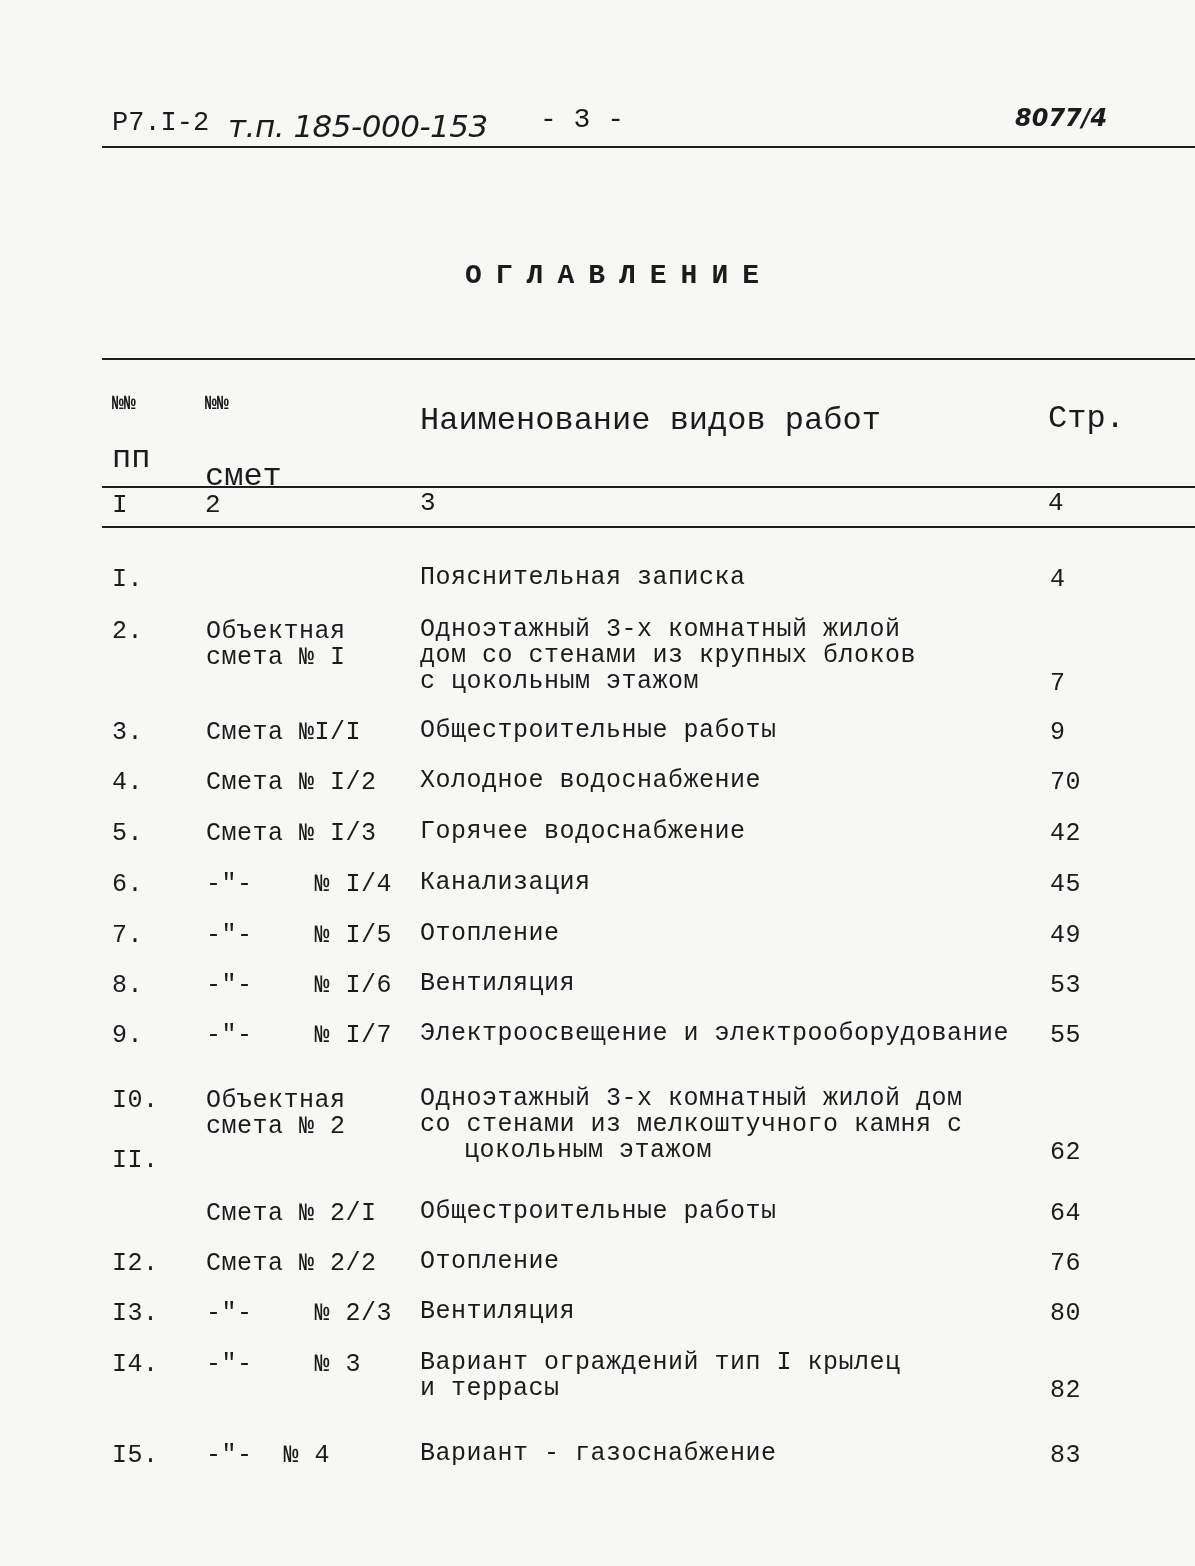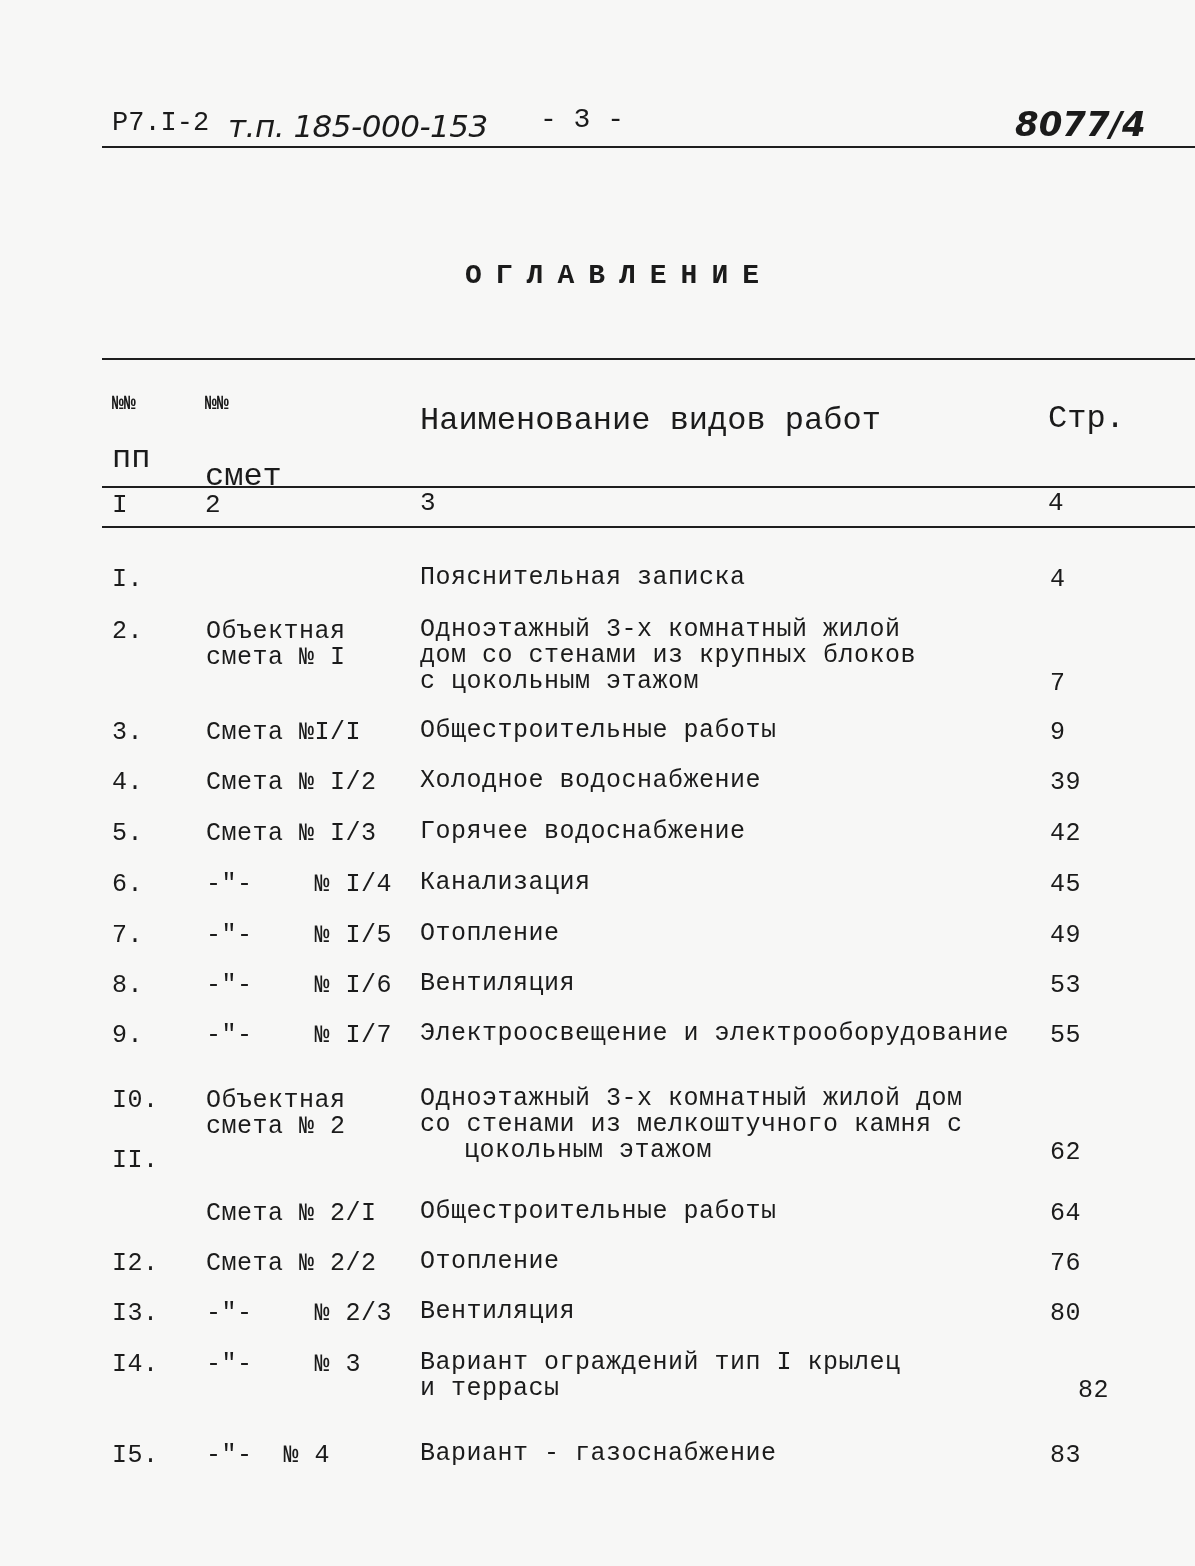--- a/index.html
+++ b/index.html
@@ -5,21 +5,21 @@
   html, body { margin:0; padding:0; }
   body {
     width:1195px; height:1566px; background:#f7f7f6; position:relative; overflow:hidden;
     font-family:"Liberation Mono","DejaVu Sans Mono",monospace; color:#1b1b1b;
   }
   .abs { position:absolute; white-space:nowrap; }
   .tw { font-size:25px; letter-spacing:0.5px; }
   #hdr-code { left:112px; top:108px; font-size:27px; }
   #hdr-tp { left:228px; top:108px; font-size:31px; font-family:"DejaVu Sans",sans-serif; font-style:italic; letter-spacing:-0.5px; }
   #hdr-page { left:540px; top:104px; font-size:28px; }
-  #hdr-inv { left:1015px; top:104px; font-size:34px; font-family:"DejaVu Sans",sans-serif; font-style:italic; font-weight:bold; }
+  #hdr-inv { left:1015px; top:104px; font-size:24px; font-family:"DejaVu Sans",sans-serif; font-style:italic; font-weight:bold; }
   .rule { position:absolute; height:2px; background:#1e1e1e; }
   #title { left:465px; top:260px; font-size:28px; letter-spacing:14px; font-weight:bold; }
   .hcell { font-size:32px; }
   .num { font-size:26px; }
   .ml { line-height:26px; }
 </style>
 </head>
 <body>
 
 <div class="abs" id="hdr-code">P7.I-2</div>
@@ -62,21 +62,21 @@
     <div>
       <div class="abs tw " style="left: 112px; top: 718px;">3.</div>
       <div class="abs tw " style="left: 206px; top: 718px; white-space: pre;">Смета №I/I</div>
       <div class="abs tw ml" style="left: 420px; top: 718px;">Общестроительные работы</div>
       <div class="abs tw " style="left: 1050px; top: 718px;">9</div>
     </div>
     <div>
       <div class="abs tw " style="left: 112px; top: 768px;">4.</div>
       <div class="abs tw " style="left: 206px; top: 768px; white-space: pre;">Смета № I/2</div>
       <div class="abs tw ml" style="left: 420px; top: 768px;">Холодное водоснабжение</div>
-      <div class="abs tw " style="left: 1050px; top: 768px;">39</div>
+      <div class="abs tw " style="left: 1050px; top: 768px;">70</div>
     </div>
     <div>
       <div class="abs tw " style="left: 112px; top: 819px;">5.</div>
       <div class="abs tw " style="left: 206px; top: 819px; white-space: pre;">Смета № I/3</div>
       <div class="abs tw ml" style="left: 420px; top: 819px;">Горячее водоснабжение</div>
       <div class="abs tw " style="left: 1050px; top: 819px;">42</div>
     </div>
     <div>
       <div class="abs tw " style="left: 112px; top: 870px;">6.</div>
       <div class="abs tw " style="left: 206px; top: 870px; white-space: pre;">-"-    № I/4</div>
@@ -126,21 +126,21 @@
       <div class="abs tw " style="left: 112px; top: 1299px;">I3.</div>
       <div class="abs tw " style="left: 206px; top: 1299px; white-space: pre;">-"-    № 2/3</div>
       <div class="abs tw ml" style="left: 420px; top: 1299px;">Вентиляция</div>
       <div class="abs tw " style="left: 1050px; top: 1299px;">80</div>
     </div>
     <div>
       <div class="abs tw " style="left: 112px; top: 1350px;">I4.</div>
       <div class="abs tw " style="left: 206px; top: 1350px; white-space: pre;">-"-    № 3</div>
       <div class="abs tw ml" style="left: 420px; top: 1350px;">Вариант ограждений тип I крылец</div>
       <div class="abs tw ml" style="left: 420px; top: 1376px;">и террасы</div>
-      <div class="abs tw " style="left: 1050px; top: 1376px; margin-left: 28px;">82</div>
+      <div class="abs tw " style="left: 1050px; top: 1376px;">82</div>
     </div>
     <div>
       <div class="abs tw " style="left: 112px; top: 1441px;">I5.</div>
       <div class="abs tw " style="left: 206px; top: 1441px; white-space: pre;">-"-  № 4</div>
       <div class="abs tw ml" style="left: 420px; top: 1441px;">Вариант - газоснабжение</div>
       <div class="abs tw " style="left: 1050px; top: 1441px;">83</div>
     </div>
   </div>
 
 </body></html>

